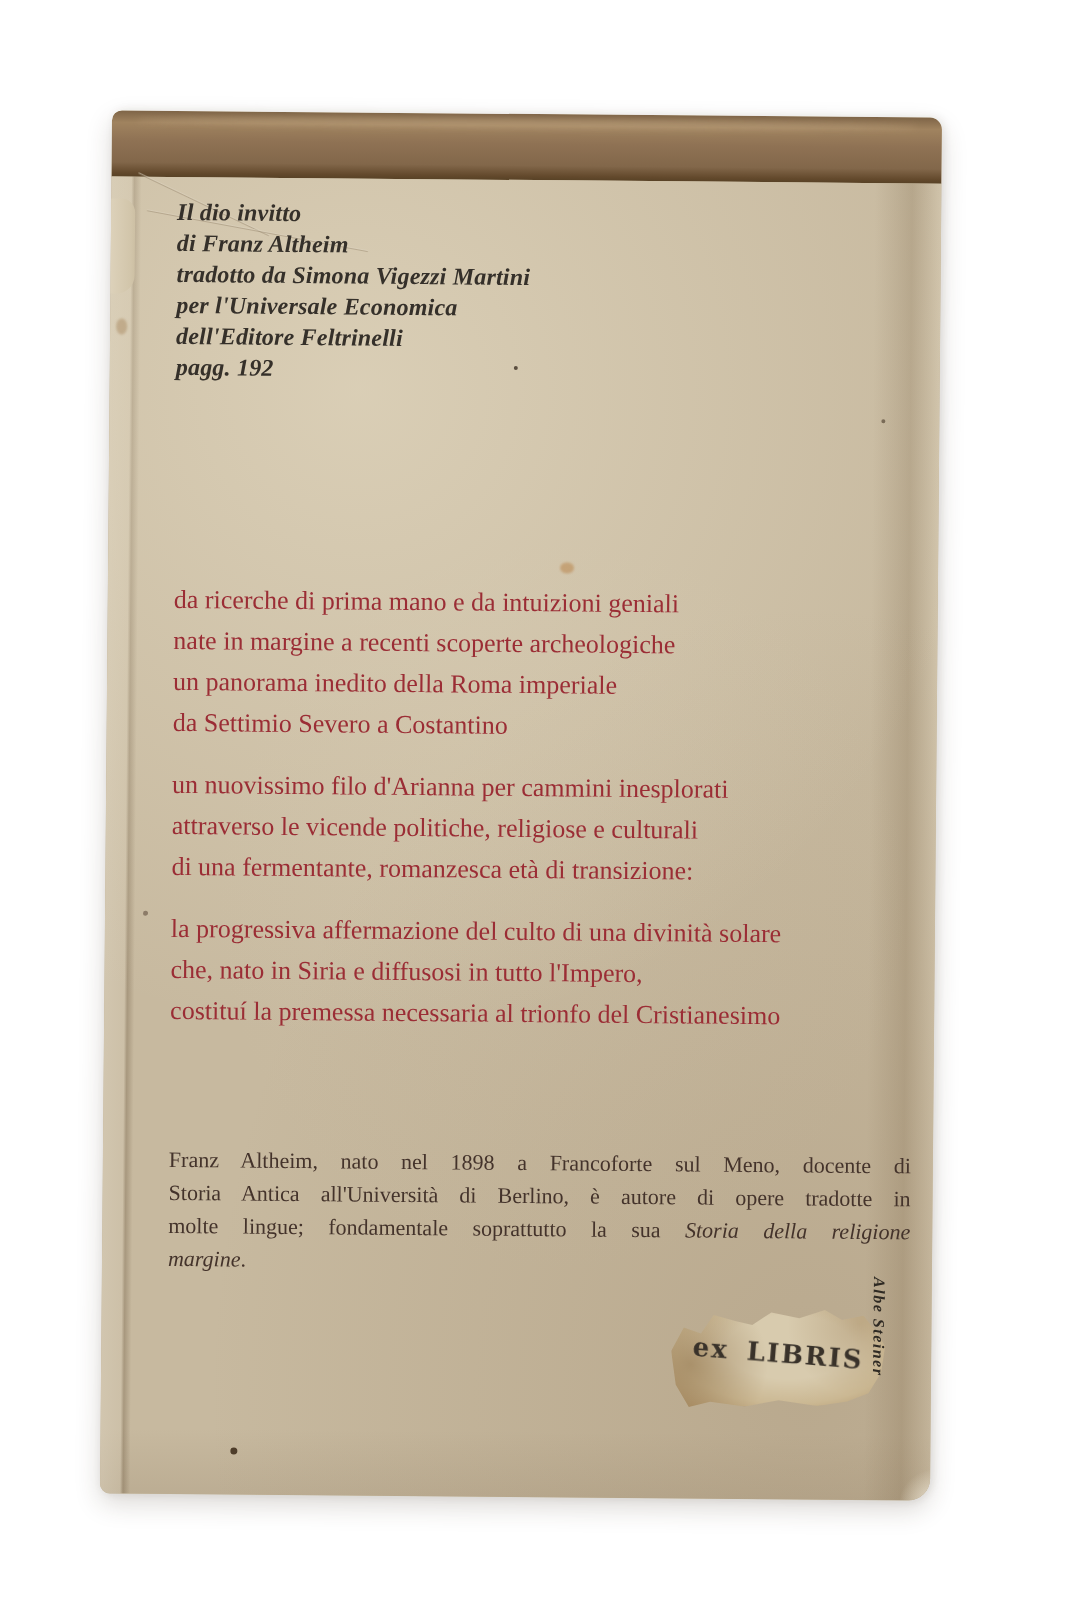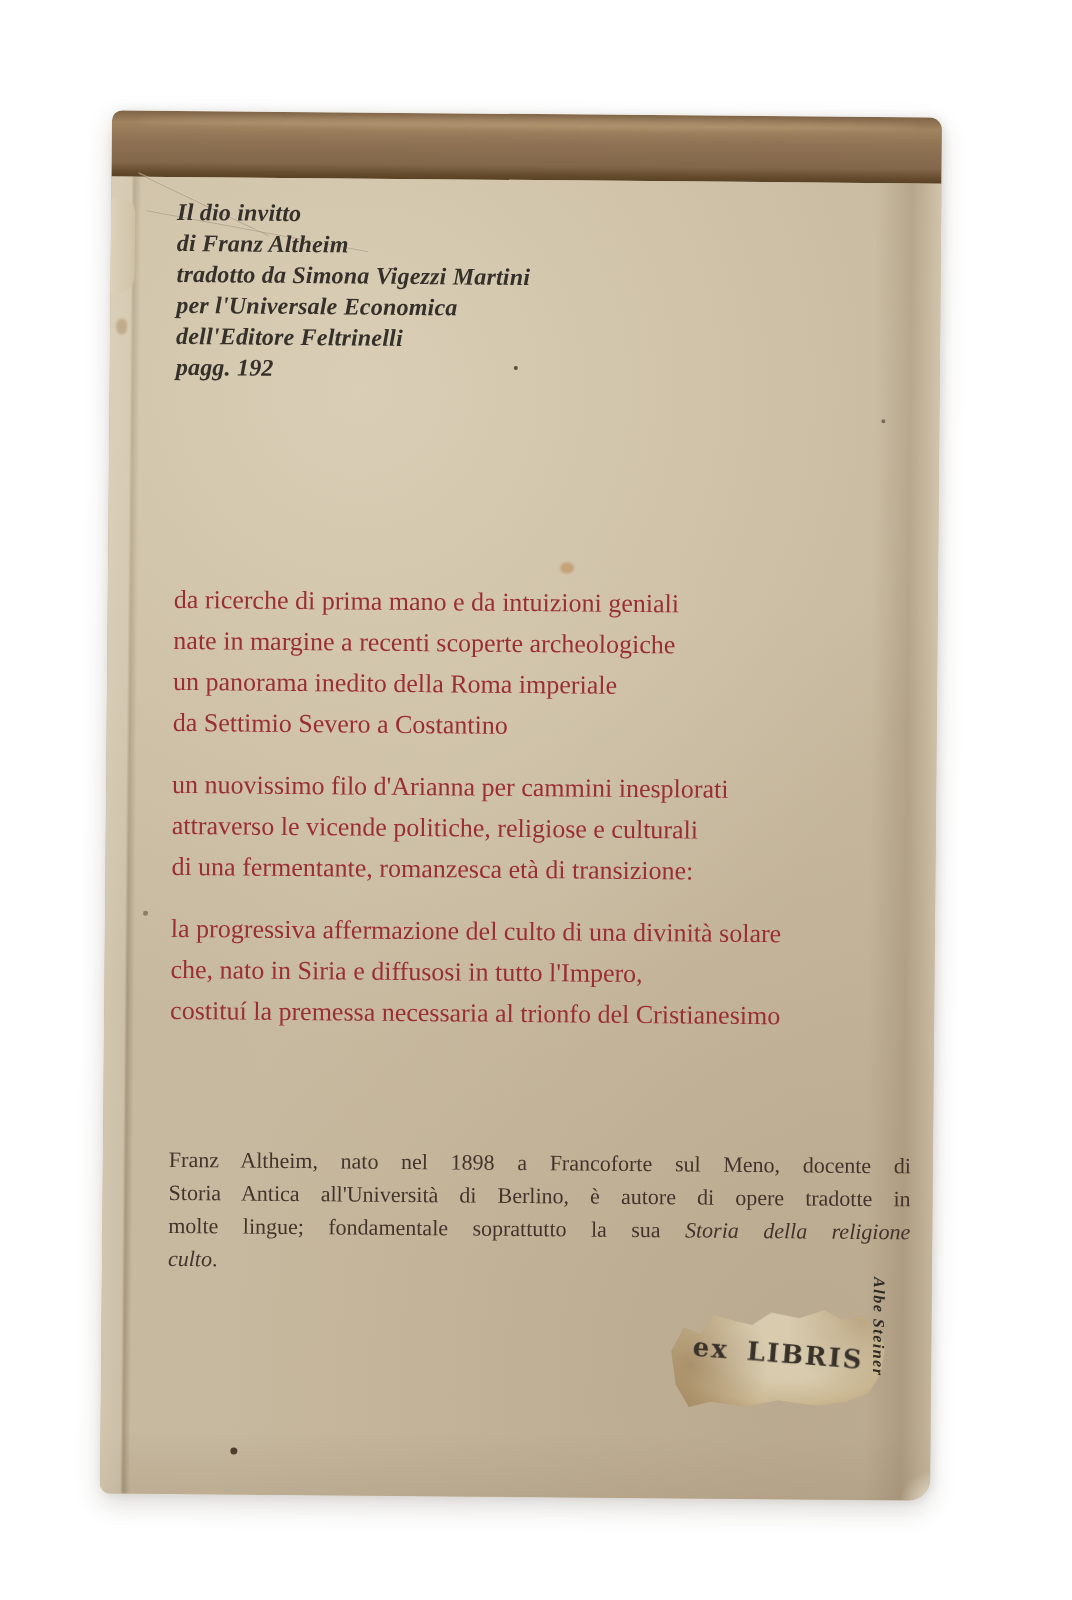--- a/index.html
+++ b/index.html
@@ -120,21 +120,21 @@
           <div class="blurb-line">la progressiva affermazione del culto di una divinità solare</div>
           <div class="blurb-line">che, nato in Siria e diffusosi in tutto l'Impero,</div>
           <div class="blurb-line">costituí la premessa necessaria al trionfo del Cristianesimo</div>
         </div>
       </div>
 
     <div class="bio" id="bio">
         <div class="bio-line just"><span>Franz Altheim, nato nel 1898 a Francoforte sul Meno, docente di</span></div>
         <div class="bio-line just"><span>Storia Antica all'Università di Berlino, è autore di opere tradotte in</span></div>
         <div class="bio-line just"><span>molte lingue; fondamentale soprattutto la sua </span><span class="it">Storia della religione</span></div>
-        <div class="bio-line"><span class="it">culto</span><span>.</span></div>
+        <div class="bio-line"><span class="it">margine</span><span>.</span></div>
       </div>
 
     <div class="scrap">
       <div class="scrap-text">ex LIBRIS</div>
     </div>
 
     <div class="spine-credit">Albe Steiner</div>
 
     <div class="corner-wear"></div>
   </div>

